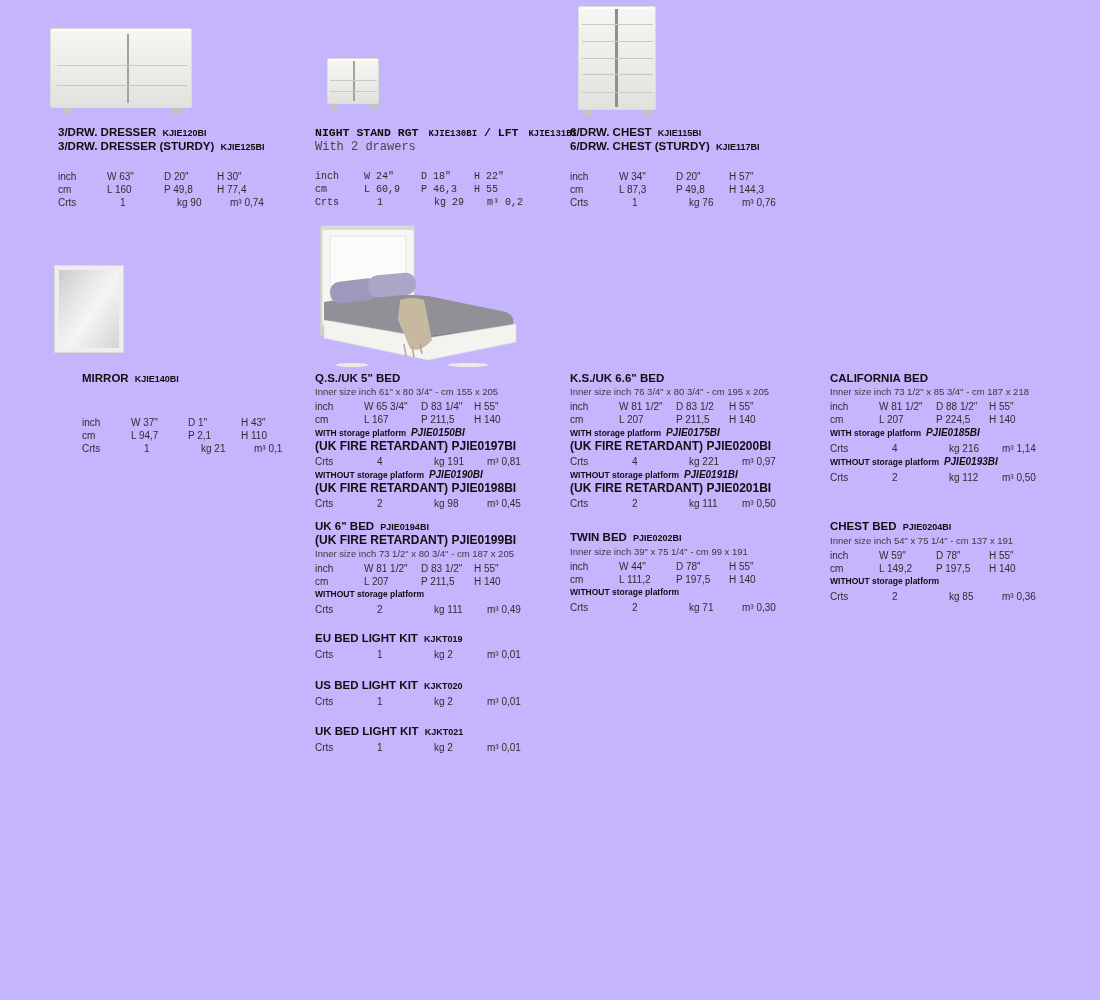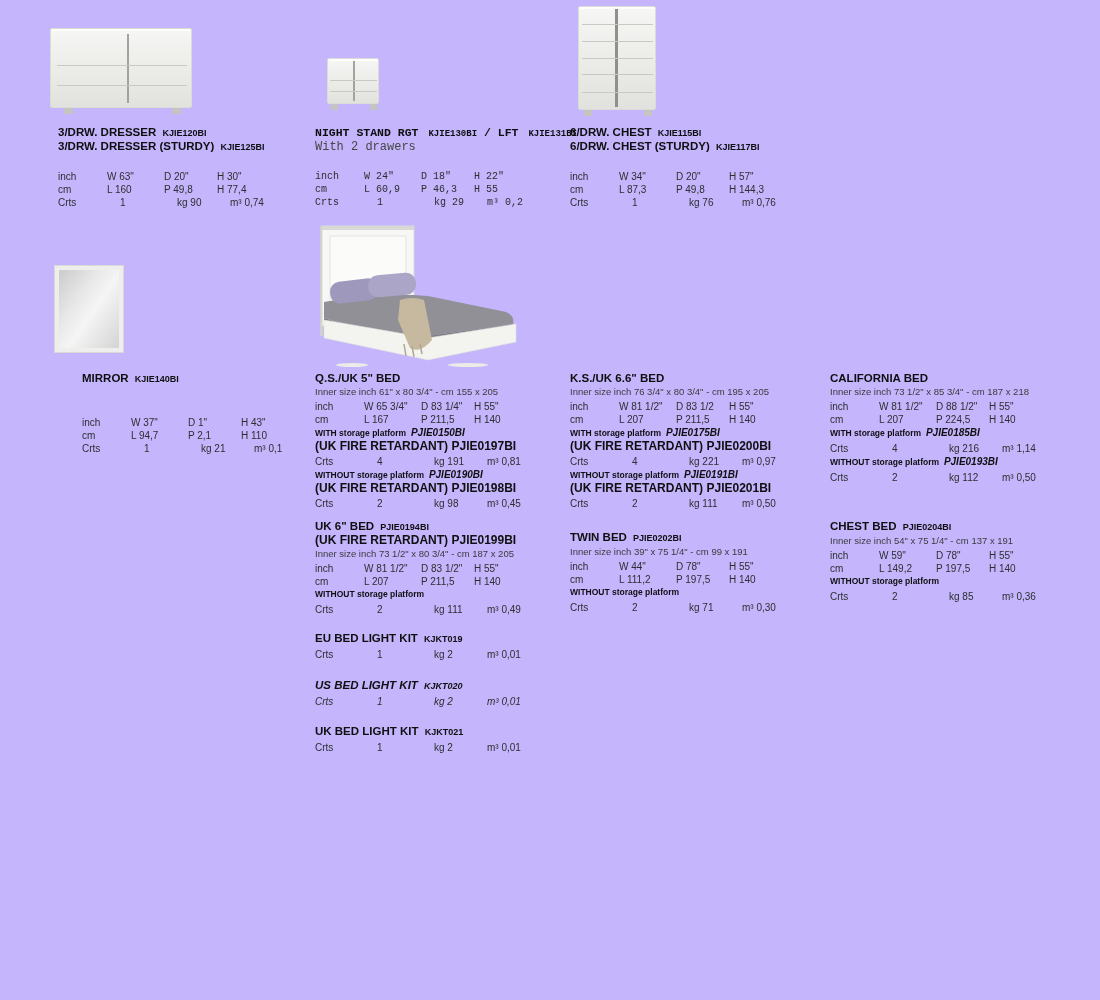--- a/index.html
+++ b/index.html
@@ -466,21 +466,21 @@
     <div class="spec-table tight">
         <div class="trow">
           <span class="tc c0">Crts</span>
           <span class="tc c1 num">1</span>
           <span class="tc c2">kg 2</span>
           <span class="tc c3">m³ 0,01</span>
         </div>
       </div>
   </div>
 
-  <div class="sec" style="left:315px;top:679px;font-style:italic;">
+  <div class="sec" style="left:315px;top:679px;">
     <div class="t1">
       <span>US BED LIGHT KIT</span>
       <span class="code">KJKT020</span>
     </div>
     <div class="spec-table tight">
         <div class="trow">
           <span class="tc c0">Crts</span>
           <span class="tc c1 num">1</span>
           <span class="tc c2">kg 2</span>
           <span class="tc c3">m³ 0,01</span>

